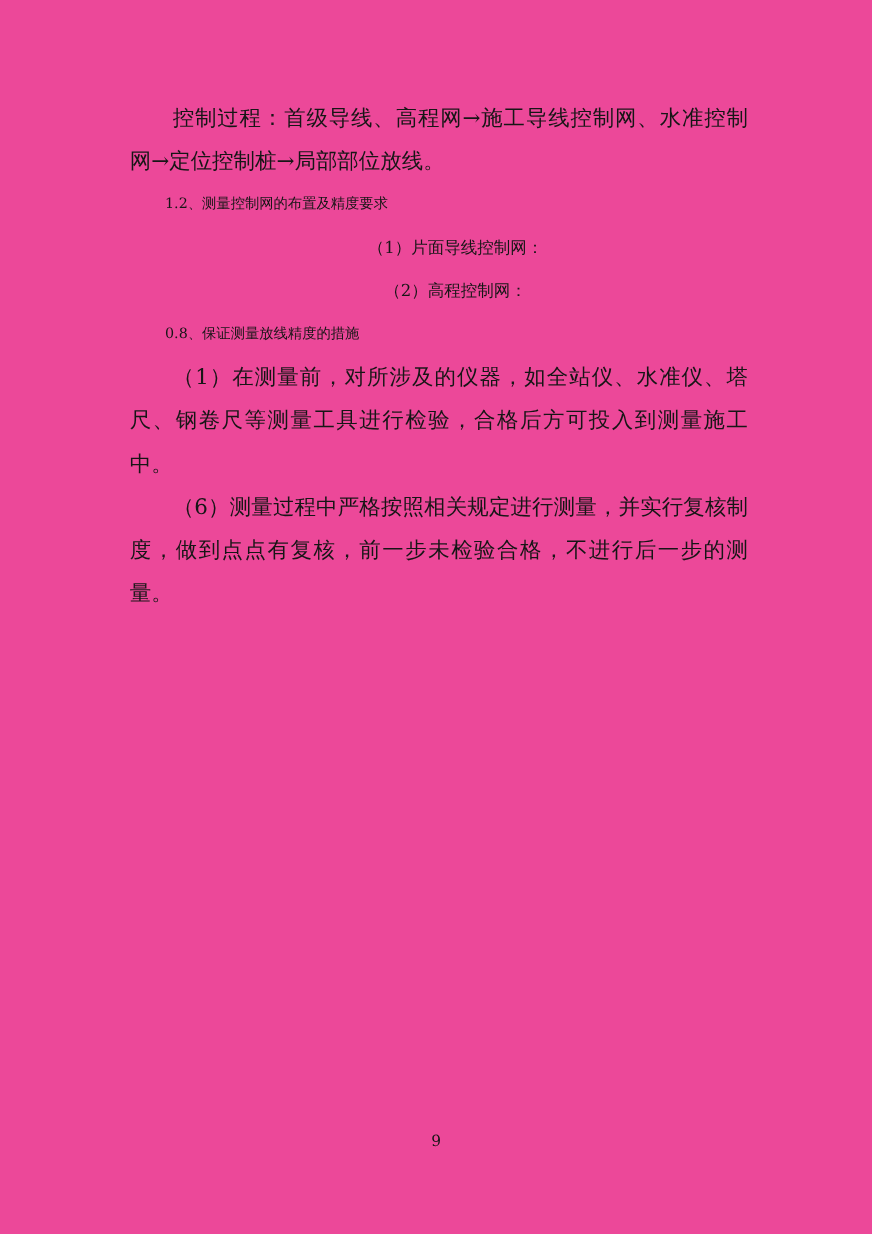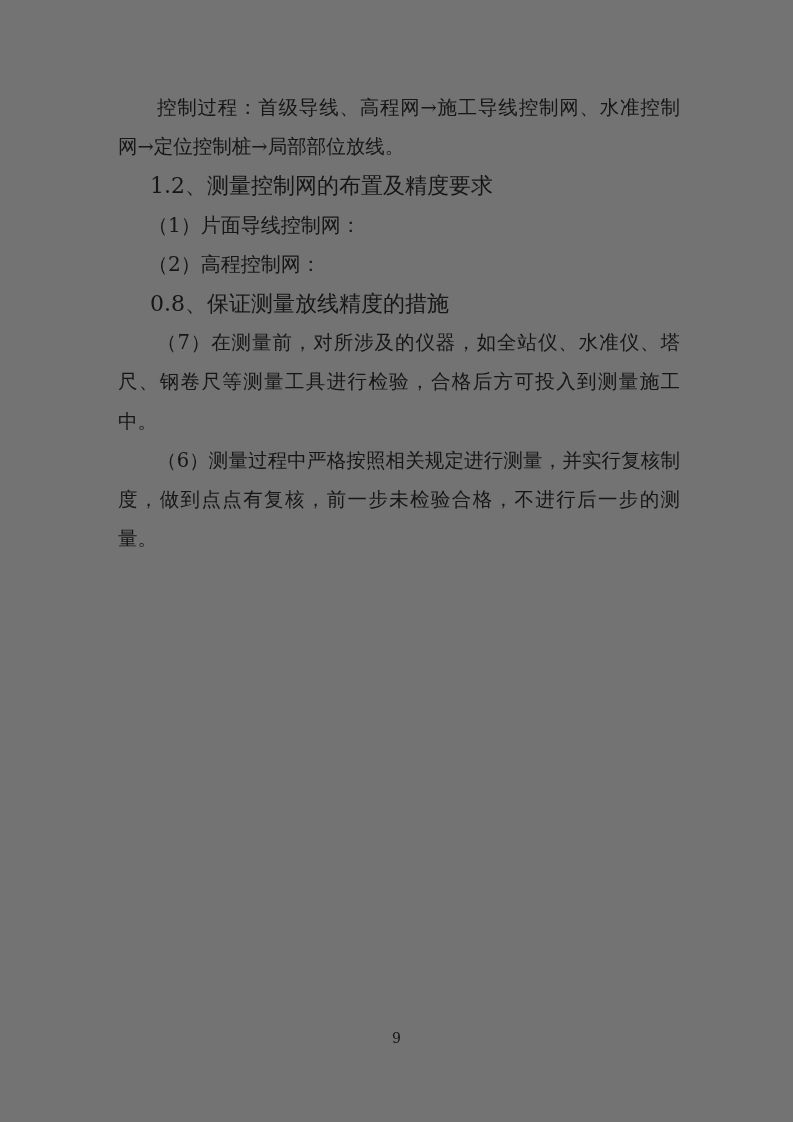--- a/index.html
+++ b/index.html
@@ -8,21 +8,21 @@
     padding: 0;
     background: #ffffff;
   }
   body {
     font-family: "DejaVu Serif", "Liberation Serif", serif;
   }
   .page {
     position: relative;
     width: 793px;
     height: 1122px;
-    background: #737373;
+    background: #ec4899;
     overflow: hidden;
     box-sizing: border-box;
     padding-left: 12px;
   }
   .text-block {
     position: absolute;
     left: 118px;
     top: 88px;
     width: 562px;
   }
@@ -38,36 +38,36 @@
     text-indent: 39px;
     letter-spacing: 0;
     word-spacing: 0;
     white-space: normal;
   }
   
   p.heading {
     margin: 0;
     padding: 0;
     font-family: "DejaVu Serif", "Liberation Serif", serif;
-    font-size: 22px;
+    font-size: 13px;
     line-height: 39.2px;
     color: #161616;
     text-indent: 32px;
     text-align: left;
     white-space: nowrap;
   }
   p.listlabel {
     margin: 0;
     padding: 0;
     font-family: "DejaVu Serif", "Liberation Serif", serif;
-    font-size: 20px;
+    font-size: 15px;
     line-height: 39.2px;
     color: #161616;
     text-indent: 30px;
-    text-align: left;
+    text-align: center;
     white-space: nowrap;
   }
   .page-number {
     position: absolute;
     left: 0;
     top: 1030px;
     width: 793px;
     text-align: center;
     font-family: "DejaVu Serif", "Liberation Serif", serif;
     font-size: 14px;
@@ -87,21 +87,21 @@
     <p class="heading">1.2、测量控制网的布置及精度要求</p>
 
     <p class="listlabel">（1）片面导线控制网：</p>
 
 
     <p class="listlabel">（2）高程控制网：</p>
 
 
     <p class="heading">0.8、保证测量放线精度的措施</p>
 
-    <p class="para">（7）在测量前，对所涉及的仪器，如全站仪、水准仪、塔尺、钢卷尺等测量工具进行检验，合格后方可投入到测量施工中。</p>
+    <p class="para">（1）在测量前，对所涉及的仪器，如全站仪、水准仪、塔尺、钢卷尺等测量工具进行检验，合格后方可投入到测量施工中。</p>
 
     <p class="para">（6）测量过程中严格按照相关规定进行测量，并实行复核制度，做到点点有复核，前一步未检验合格，不进行后一步的测量。</p>
 
   </div>
 
   <div class="page-number">9</div>
 
 </div>
 
 </body></html>

